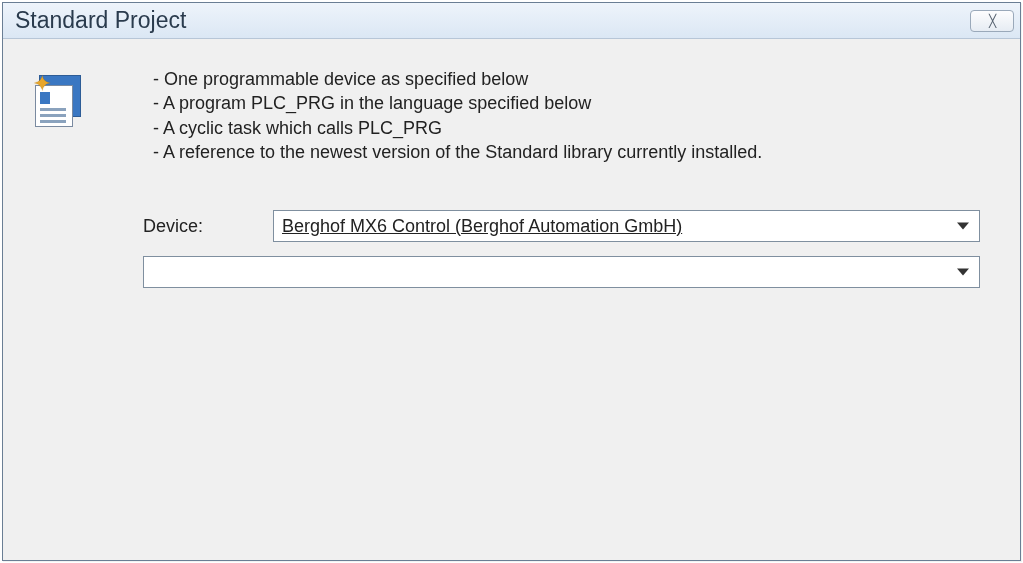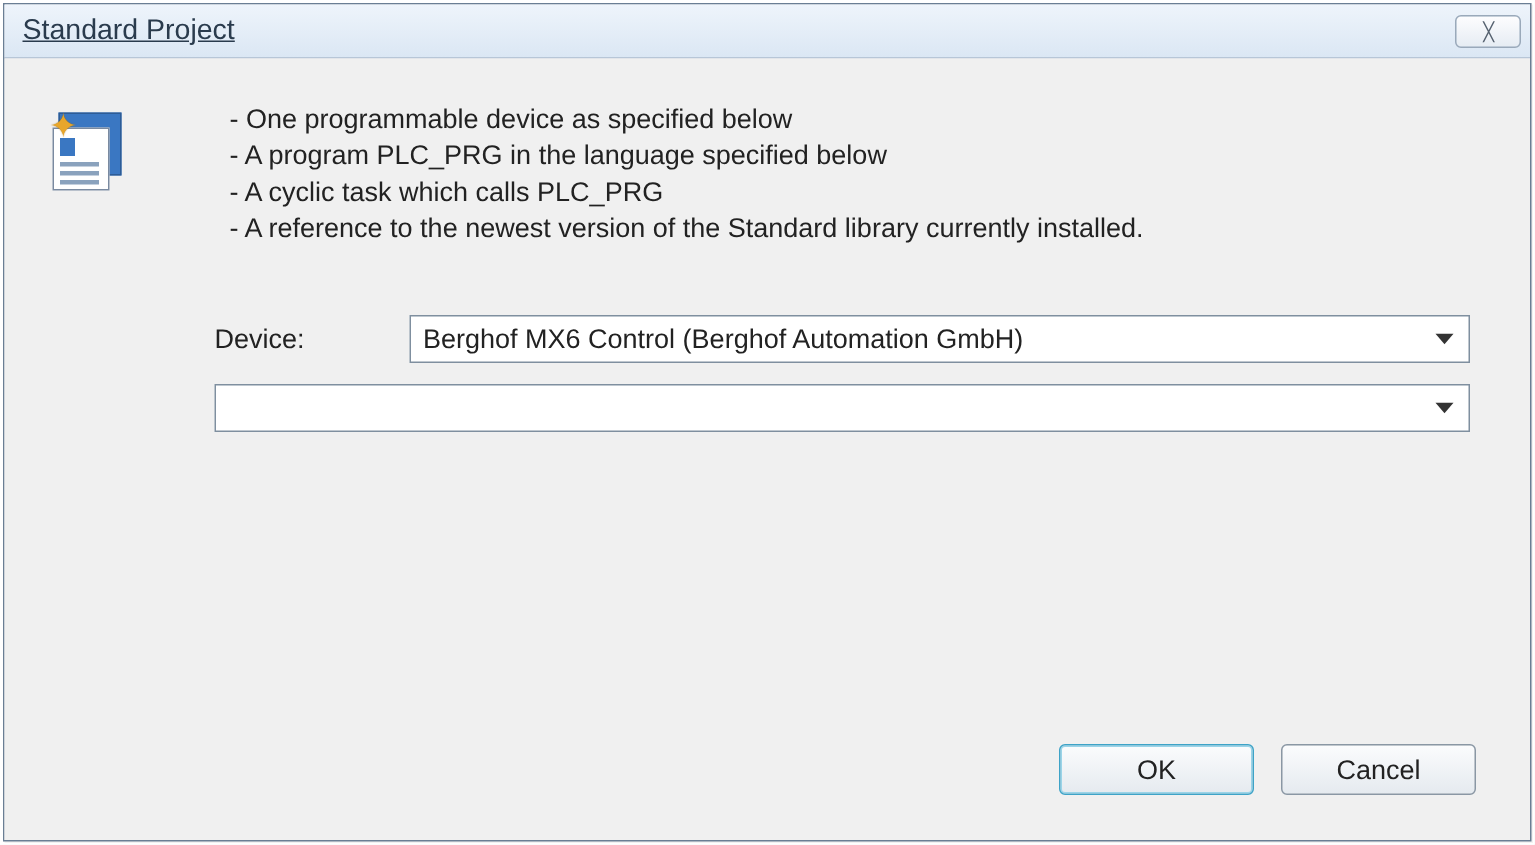--- a/index.html
+++ b/index.html
@@ -23,21 +23,21 @@
   }
   .titlebar {
     height: 36px;
     background: linear-gradient(#eef4fb, #dbe7f4);
     border-bottom: 1px solid #b7c6d7;
     display: flex;
     align-items: center;
     padding: 0 6px 0 12px;
     color: #2c3e50;
   }
-  .titlebar-title { flex: 1; font-size: 19px; color:#2a3b4d;text-decoration:underline; }
+  .titlebar-title { flex: 1; font-size: 23px; color:#2a3b4d; }
   .close-btn {
     width: 44px; height: 22px;
     border: 1px solid #9aa9ba;
     border-radius: 4px;
     background: linear-gradient(#fdfdfe,#e6ecf3);
     display:flex; align-items:center; justify-content:center;
     font-family: Arial, sans-serif;
     font-size: 12px; color:#55616f;
     cursor: pointer;
     letter-spacing: -1px;
@@ -89,20 +89,21 @@
   .dropdown {
     flex:1; height:32px;
     border:1px solid #7f8f9f;
     background:#fff;
     display:flex; align-items:center;
     padding: 0 8px;
     position:relative;
     cursor:pointer;
     font-size:18px;
     color:#222;
+    text-decoration:underline;
   }
   .dropdown .caret{
     position:absolute; right:10px; top:50%; transform:translateY(-50%);
     width:0;height:0;border-left:6px solid transparent;border-right:6px solid transparent;
     border-top:7px solid #333;
   }
   .button-row{
     margin-top:auto;
     display:flex; justify-content:flex-end; gap:18px;
     padding: 0 6px 10px 0;
@@ -161,22 +162,14 @@
           <span class="caret"></span>
         </div>
       </div>
       <div class="form-row">
         <div class="dropdown">
           <span class="caret"></span>
         </div>
       </div>
     </div>
 
-    <div class="button-row">
-      <div class="btn primary">
-        <span>OK</span>
-      </div>
-      <div class="btn">
-        <span>Cancel</span>
-      </div>
-    </div>
   </div>
 </div>
 
 </body></html>

